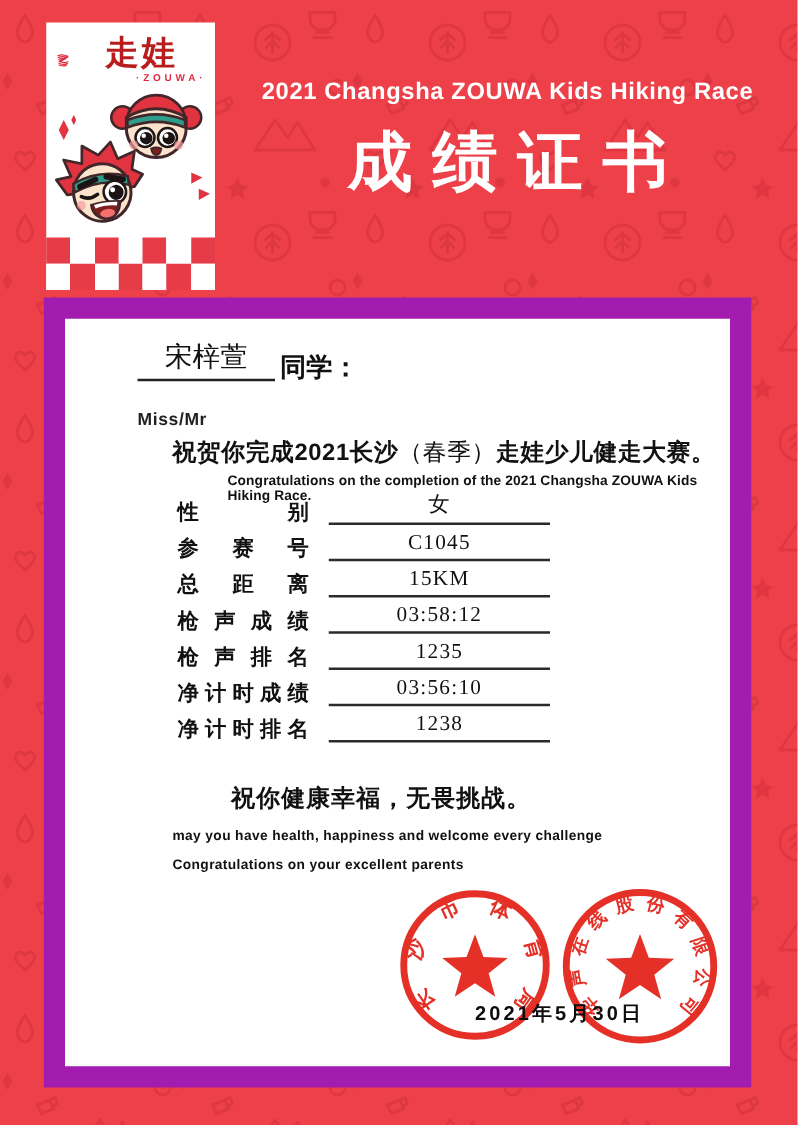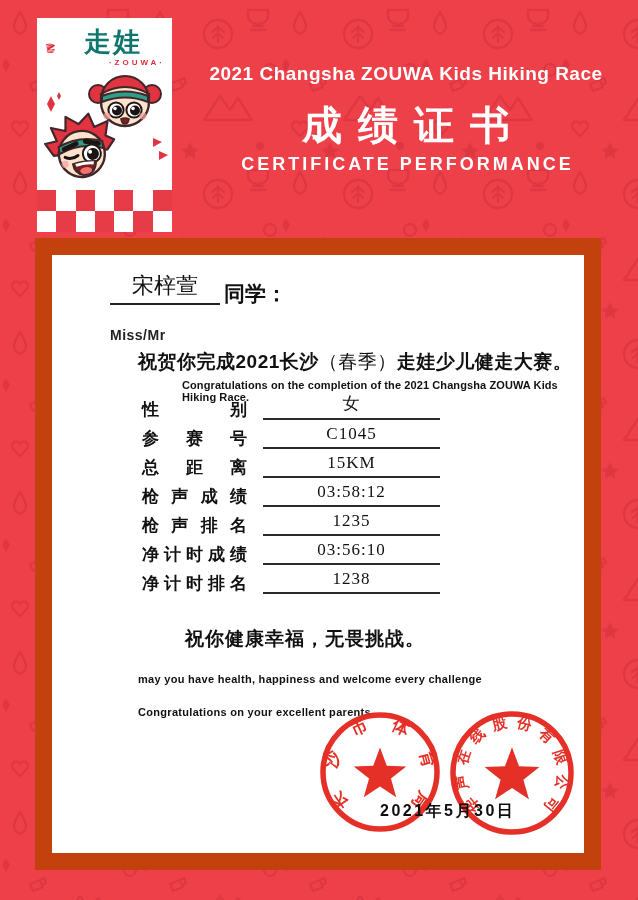--- a/index.html
+++ b/index.html
@@ -9,38 +9,38 @@
     font-family:"Liberation Sans","DejaVu Sans",sans-serif;
     -webkit-font-smoothing:antialiased;
   }
   .abs{position:absolute;}
   
   #bg-pattern{position:absolute;left:0;top:0;width:638px;height:900px;z-index:0;}
   
   .left-strip{left:37px;top:18px;width:135px;height:214px;background:#ffffff;z-index:3;}
   .logo-row{position:absolute;left:8px;top:6px;width:120px;height:48px;display:flex;align-items:center;gap:5px;}
   .brand-col{display:flex;flex-direction:column;align-items:center;line-height:1;}
-  .brand-cn{font-size:27px;font-weight:700;color:#0f766e;letter-spacing:2px;}
+  .brand-cn{font-size:27px;font-weight:700;color:#b91c1c;letter-spacing:2px;}
   .brand-en{font-size:8px;font-weight:700;color:#E02B3C;letter-spacing:3px;margin-top:3px;white-space:nowrap;margin-left:48px;}
   .mascots{position:absolute;left:0px;top:46px;width:135px;height:126px;}
   .checker{position:absolute;left:0;bottom:0;width:135px;height:42px;display:grid;
     grid-template-rows:repeat(2,21px);grid-template-columns:repeat(7,1fr);}
   .checker .ck{background:#ffffff;}
   .checker .ck.red{background:#E63C47;}
   
   .title-block{left:180px;top:38px;width:452px;text-align:center;color:#fff;z-index:2;}
   .title-line{display:flex;align-items:center;justify-content:center;gap:10px;}
   .title-cn{font-size:26px;font-weight:800;letter-spacing:1px;white-space:nowrap;}
   .title-cn .season{font-weight:400;font-family:"Liberation Serif","DejaVu Serif",serif;}
   .title-en{font-size:19px;font-weight:700;margin-top:25px;letter-spacing:0.5px;}
   .cert-heading{left:180px;top:104px;width:452px;text-align:center;color:#fff;z-index:2;}
-  .cert-cn{font-size:40px;font-weight:800;letter-spacing:16px;padding-left:16px;line-height:1.05;}
+  .cert-cn{font-size:52px;font-weight:800;letter-spacing:16px;padding-left:16px;line-height:1.05;font-family:Liberation Serif, serif;}
   .cert-en{font-size:18px;font-weight:800;letter-spacing:3px;padding-left:3px;margin-top:8px;}
   
-  .frame{left:35px;top:238px;width:566px;height:632px;background:#c2410c;z-index:2;}
+  .frame{left:35px;top:238px;width:566px;height:632px;background:#a21caf;z-index:2;}
   .paper{position:absolute;left:17px;top:17px;width:532px;height:598px;background:#ffffff;}
   
   .name-area{position:absolute;left:58px;top:16px;}
   .name-underline{display:inline-block;width:110px;border-bottom:2px solid #222;text-align:center;
     font-family:"Liberation Serif","DejaVu Serif",serif;font-size:22px;color:#111;
     padding-bottom:2px;vertical-align:bottom;}
   .salutation{display:inline-block;font-size:21px;font-weight:800;color:#111;margin-left:4px;vertical-align:bottom;position:relative;top:3px;}
   .name-hint{font-size:14px;font-weight:700;color:#222;margin-top:22px;letter-spacing:0.5px;}
   
   .congrats{position:absolute;left:86px;top:94px;color:#111;}
@@ -49,21 +49,21 @@
   .congrats-en{font-size:11px;font-weight:700;margin-top:4px;letter-spacing:0.1px;margin-left:44px;}
   
   .fields{position:absolute;left:90px;top:139px;}
   .f-row{display:flex;align-items:flex-end;height:26px;margin-bottom:3px;}
   .f-label{width:105px;display:flex;justify-content:space-between;font-size:17px;font-weight:800;color:#111;line-height:1.2;}
   .f-value{width:177px;margin-left:16px;border-bottom:2px solid #2b2b2b;text-align:center;
     font-family:"Liberation Serif","DejaVu Serif",serif;font-size:17px;letter-spacing:1px;color:#111;padding-bottom:3px;}
   
   .wishes{position:absolute;left:86px;top:371px;color:#111;}
   .wish-cn{font-size:19px;font-weight:800;letter-spacing:1px;margin-left:47px;}
-  .wish-en{font-size:11px;font-weight:700;margin-top:21px;margin-bottom:7px;letter-spacing:0.3px;}
+  .wish-en{font-size:11px;font-weight:700;margin-top:11px;margin-bottom:7px;letter-spacing:0.3px;}
   
   .stamp{position:absolute;opacity:0.96;z-index:4;}
   .stamp-left{left:265px;top:454px;}
   .stamp-right{left:394px;top:452px;}
   .stamp circle{fill:none;stroke:#E3281E;}
   .stamp .star{fill:#E3281E;}
   .stamp text{fill:#E3281E;font-weight:700;font-family:"Liberation Sans","DejaVu Sans",sans-serif;}
   .cert-date{position:absolute;left:328px;top:546px;font-size:16px;font-weight:800;color:#0d0d0d;
     letter-spacing:2.5px;white-space:nowrap;z-index:6;}
   
@@ -176,21 +176,20 @@
       <div class="ck"></div>
     </div>
 </div>
 
 <div class="abs title-block">
   <div class="title-en">2021 Changsha ZOUWA Kids Hiking Race</div>
 </div>
 
 <div class="abs cert-heading">
   <div class="cert-cn">成绩证书</div>
-  <div class="cert-en">CERTIFICATE PERFORMANCE</div>
 </div>
 
 <div class="abs frame">
   <div class="paper">
 
     <div class="name-area">
       <span class="name-underline">宋梓萱</span><span class="salutation">同学：</span>
       <div class="name-hint">Miss/Mr</div>
     </div>
 

